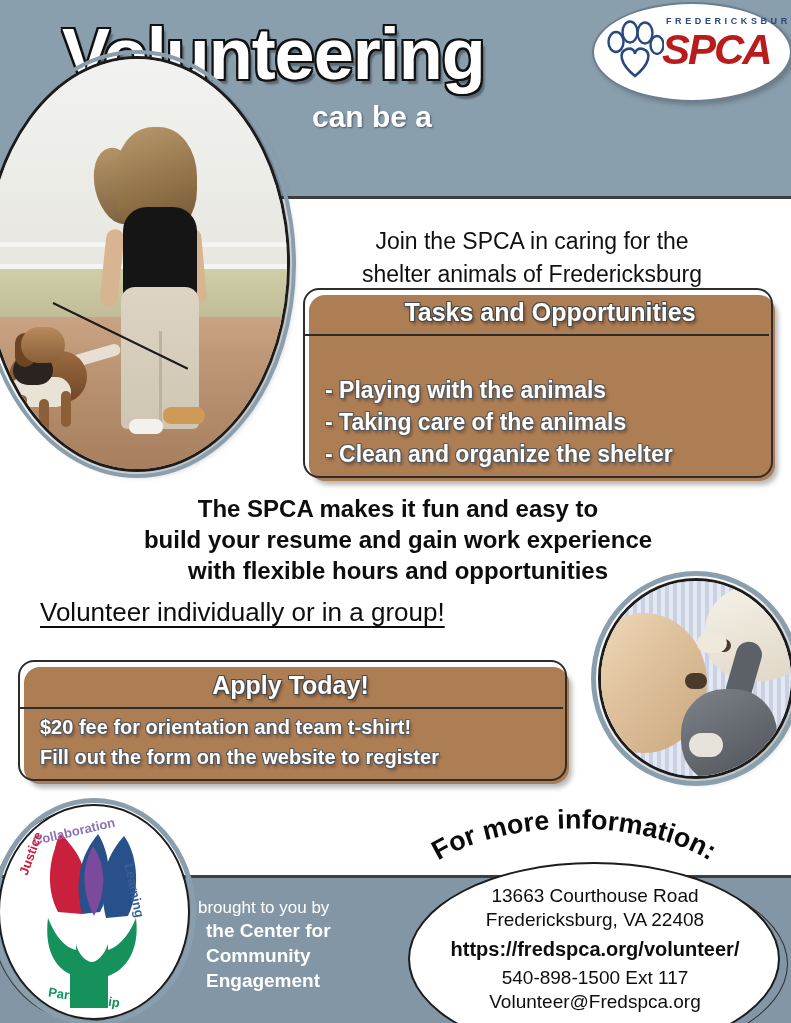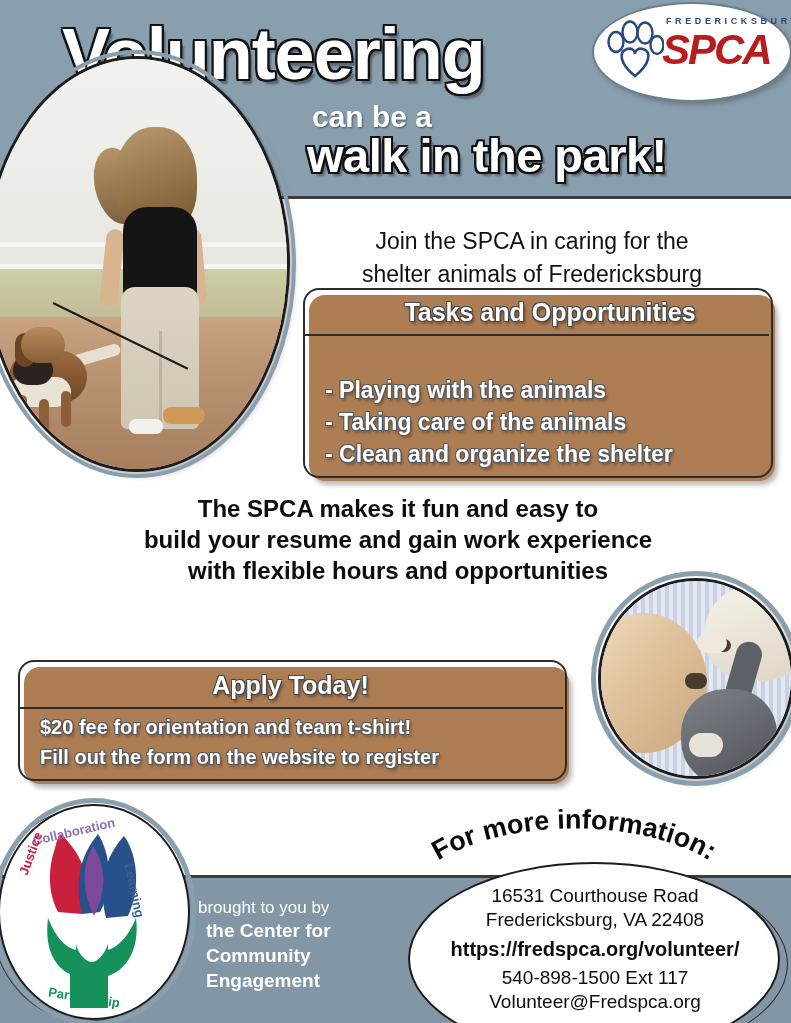--- a/index.html
+++ b/index.html
@@ -160,21 +160,20 @@
 <body>
 
 <div id="flyer">
 
   <div class="band-top"></div>
   <div class="band-top-rule"></div>
 
   <div class="title-wrap">
     <div class="t-main">Volunteering</div>
     <div class="t-sub">can be a</div>
-    <div class="t-main2">walk in the park!</div>
   </div>
 
   <div class="spca-logo">
     <div class="spca-oval"></div>
     <svg class="paw" viewBox="0 0 58 62">
       <ellipse cx="10" cy="24" rx="7.5" ry="10" fill="none" stroke="#28497e" stroke-width="2.4"></ellipse>
       <ellipse cx="24" cy="14" rx="7.5" ry="10.5" fill="none" stroke="#28497e" stroke-width="2.4"></ellipse>
       <ellipse cx="39" cy="15" rx="7.5" ry="10.5" fill="none" stroke="#28497e" stroke-width="2.4"></ellipse>
       <ellipse cx="51" cy="27" rx="6.5" ry="9" fill="none" stroke="#28497e" stroke-width="2.4"></ellipse>
       <path d="M29 58 C14 46 12 34 21 31 C26 29.5 29 33 29 36 C29 33 32 29.5 37 31 C46 34 44 46 29 58 Z" fill="none" stroke="#28497e" stroke-width="2.6"></path>
@@ -234,20 +233,21 @@
     <div class="pup-cream-nose"></div>
     <div class="pup-paw1"></div>
     <div class="pup-grey-arm"></div>
     <div class="pup-grey"></div>
     <div class="pup-grey-paw"></div>
   </div>
 
   <div class="blurb" style="white-space:pre-line;">The SPCA makes it fun and easy to
 build your resume and gain work experience
 with flexible hours and opportunities</div>
+  <div class="vol-group">Volunteer individually or in a group!</div>
 
   <div class="callout" id="apply-box">
     <div class="shadowbox"></div>
     <div class="inner">
       <div class="hdr">Apply Today!</div>
       <div class="divider"></div>
       <div class="li" style="top:56px;">$20 fee for orientation and team t-shirt!</div>
       <div class="li" style="top:86px;">Fill out the form on the website to register</div>
     </div>
     <div class="outline"></div>
@@ -285,20 +285,20 @@
   <svg class="arch" viewBox="0 0 340 80">
     <defs>
         <path id="archPath" d="M6 78 C70 4 270 4 334 78" fill="none"></path>
       </defs>
     <text><textPath href="#archPath" startOffset="50%" text-anchor="middle">For more information:</textPath></text>
   </svg>
 
   <div class="info-oval2"></div>
   <div class="info-oval"></div>
   <div class="info-text">
-    <div class="ln">16531 Courthouse Road</div>
+    <div class="ln">13663 Courthouse Road</div>
     <div class="ln">Fredericksburg, VA 22408</div>
     <div class="url">https://fredspca.org/volunteer/</div>
     <div class="ln">540-898-1500 Ext 117</div>
     <div class="ln">Volunteer@Fredspca.org</div>
   </div>
 
 </div>
 
 </body></html>

